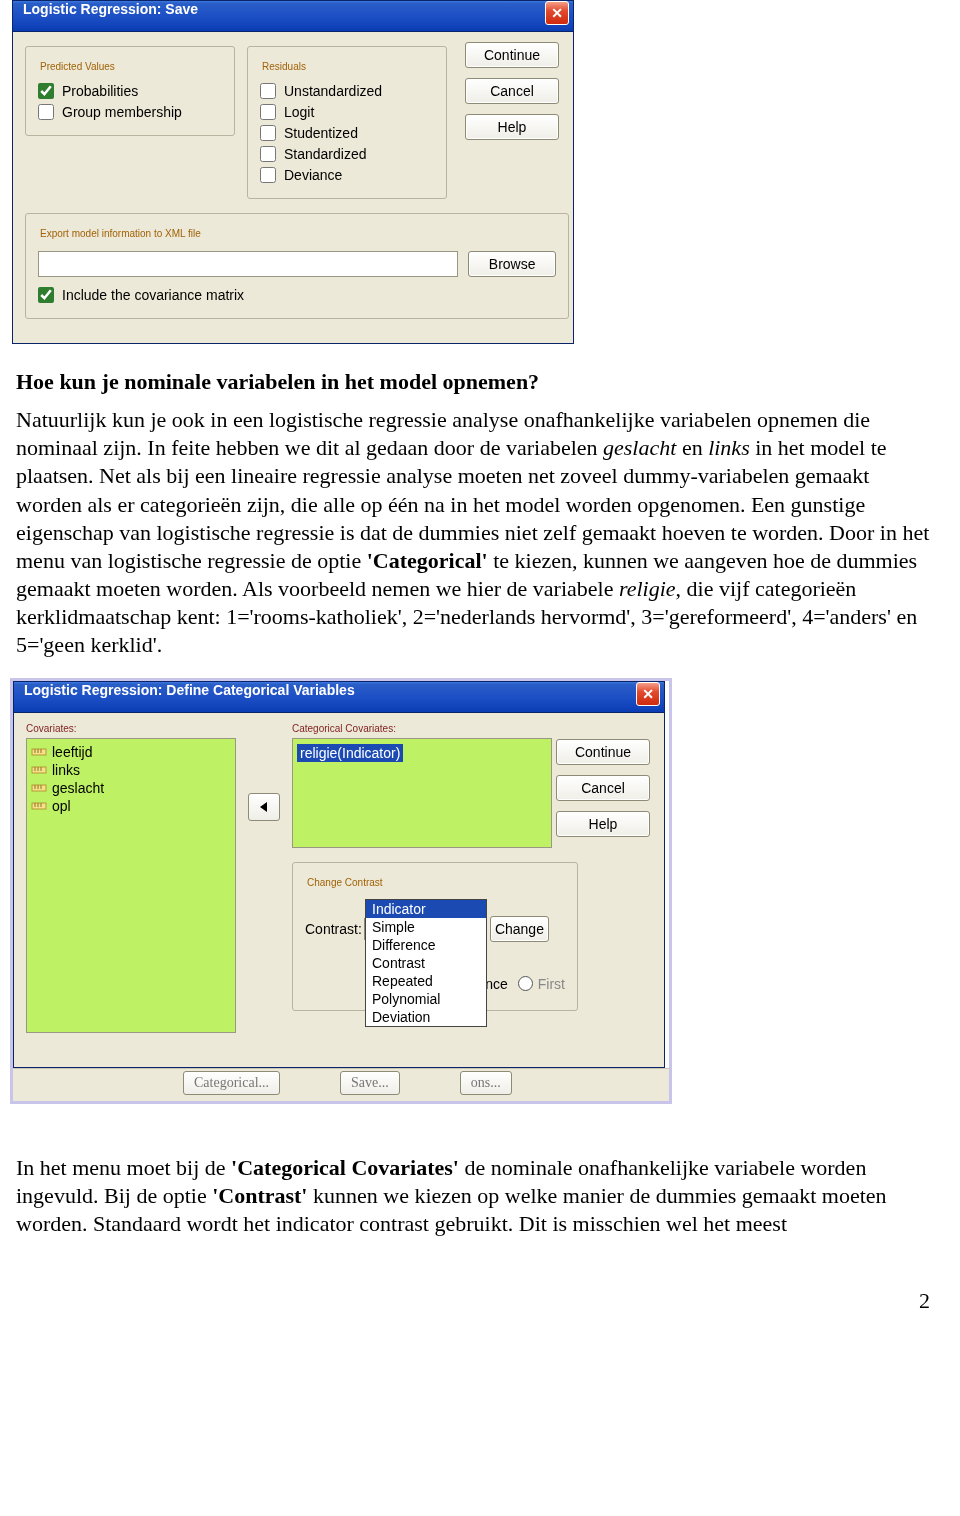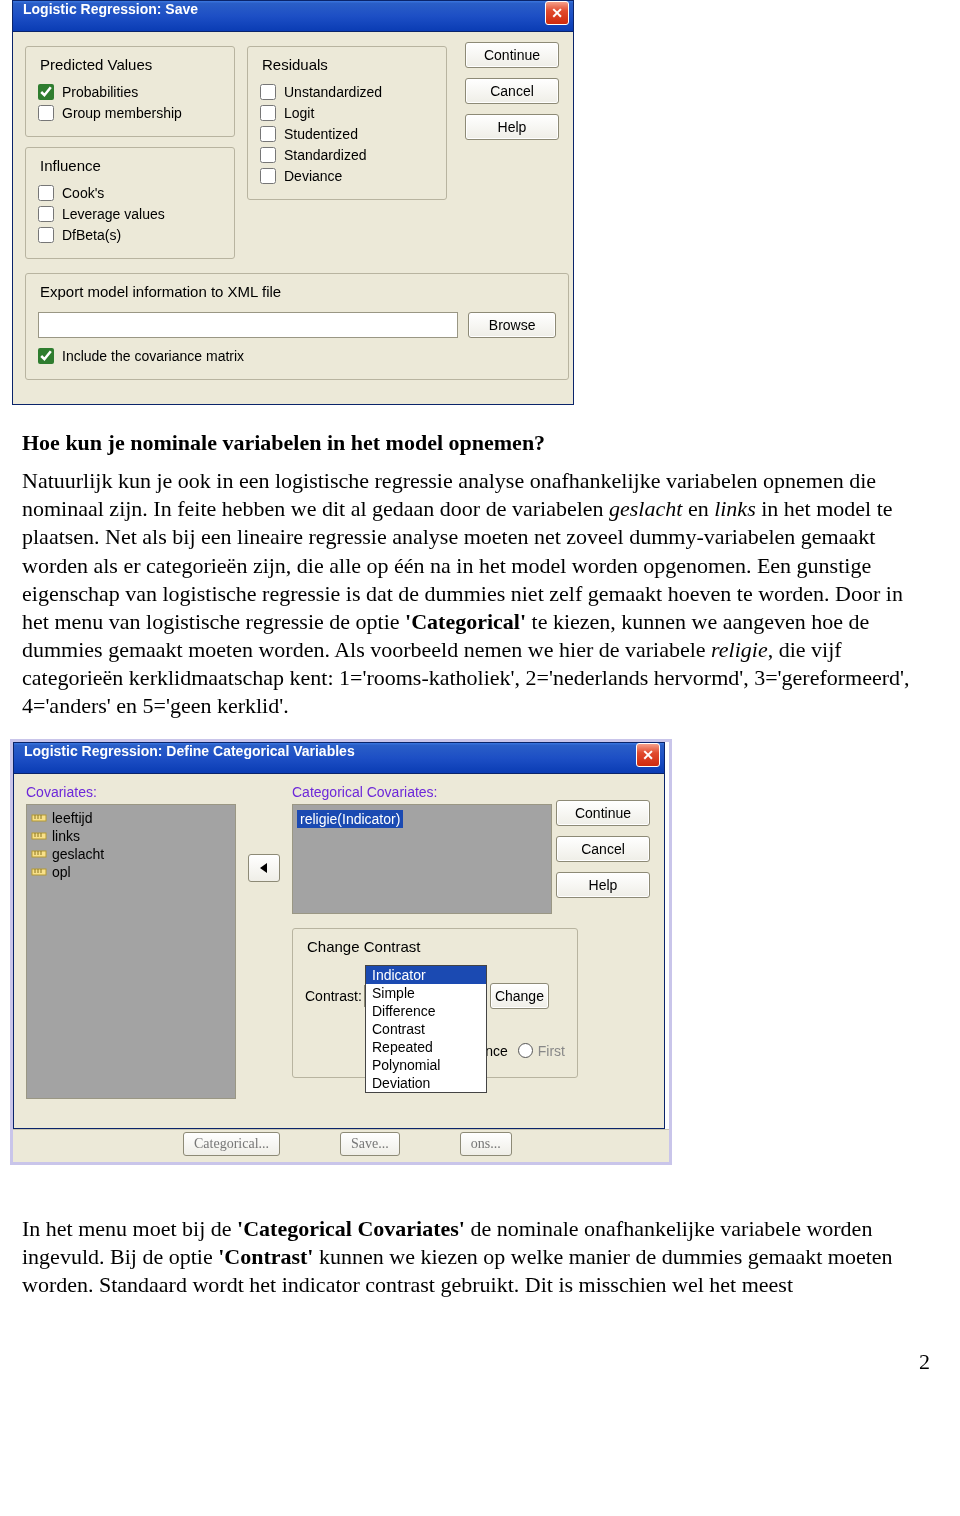--- a/index.html
+++ b/index.html
@@ -3,47 +3,47 @@
 <meta charset="utf-8">
 <style>
   body{margin:0;background:#fff;font-family:"Times New Roman",serif;color:#000;width:960px}
   .page{padding:0 0 40px 0}
   .dlg{margin:0 0 16px 12px;background:#ece9d8;border:1px solid #0a246a;position:relative;font-family:Tahoma,Arial,sans-serif;font-size:14px;color:#000}
   .titlebar{background:linear-gradient(to bottom,#3b77e0 0%,#2a5ec7 8%,#1d4fc5 50%,#0a3cb4 100%);color:#fff;height:30px;display:flex;align-items:flex-start;padding:0 4px 0 10px;font-weight:bold;border-bottom:1px solid #0a246a}
   .titlebar .ttl{flex:1}
   .closebox{width:22px;height:22px;background:linear-gradient(to bottom,#f59f8a,#e14b2e 40%,#cf2a0e);border:1px solid #fff;border-radius:3px;display:flex;align-items:center;justify-content:center;color:#fff;font-weight:bold;font-family:Arial}
   .dlgbody{padding:10px 12px 14px 12px;position:relative}
   .fset{border:1px solid #b8b4a0;border-radius:3px;padding:10px 12px 10px 12px;margin:4px 0 10px 0;background:#ece9d8}
-  .fset-title{color:#000000;font-size:15px;margin:-18px 0 6px -4px;background:#ece9d8;display:inline-block;padding:0 6px}
+  .fset-title{color:#a16207;font-size:10px;margin:-18px 0 6px -4px;background:#ece9d8;display:inline-block;padding:0 6px}
   .chk{display:flex;align-items:center;margin:5px 0;gap:8px}
   .chk input{width:16px;height:16px;margin:0;accent-color:#2f7d2f}
   .btn{background:linear-gradient(to bottom,#fff,#efeee7);border:1px solid #8d8a76;border-radius:3px;padding:4px 0;font-family:Tahoma,Arial,sans-serif;font-size:14px;text-align:center;width:92px;margin-bottom:10px;box-shadow:inset 0 0 0 1px #fff}
   .btncol{position:absolute;right:14px;top:12px;display:flex;flex-direction:column}
   .row1 .btncol{top:10px}
   .cols{display:flex;gap:12px}
   .colA{width:210px}
   .colB{width:200px}
   .txtinput{background:#fff;border:1px solid #9a9784;height:24px;width:420px}
   .browse{display:inline-block;margin-left:10px}
   .doc-text{font-size:22px;line-height:1.28;padding:0 16px 0 12px}
-  .doc-text p{margin:10px 10px}
+  .doc-text p{margin:10px 4px}
   .doc-text .hdr{font-weight:bold;margin-top:24px}
   .doc-text em{font-style:italic}
   .pagenum{text-align:right;font-size:22px;padding:40px 30px 0 0}
 
   
-  .list{background:#a3a3a3;border:1px solid #9a9784;padding:4px;overflow:auto}
+  .list{background:#bef264;border:1px solid #9a9784;padding:4px;overflow:auto}
   .covlist{width:200px;height:285px}
   .catlist{width:250px;height:100px}
   .li{display:flex;align-items:center;gap:5px;font-size:14px;padding:1px 0}
   .ruler{display:inline-block}
   .ruler svg{display:block}
   .sel{background:#1b4ab2;color:#fff;padding:1px 3px}
   .movebtn{width:30px;height:26px;background:linear-gradient(to bottom,#fff,#efeee7);border:1px solid #8d8a76;border-radius:3px;display:flex;align-items:center;justify-content:center}
-  .smlabel{font-size:14px;color:#6d28d9;margin-bottom:4px}
+  .smlabel{font-size:10px;color:#7f1d1d;margin-bottom:4px}
   .selectbox{background:#fff;border:1px solid #8d8a76;font-size:14px;padding:2px 4px;width:120px;display:inline-flex;align-items:center;justify-content:space-between}
   .selectbox .arr{border-left:1px solid #bfcde8;padding-left:4px;color:#2a5ec7}
   .dropdown{position:absolute;background:#fff;border:1px solid #444;font-size:14px;z-index:50;width:120px}
   .dropdown div{padding:1px 6px}
   .dropdown .hl{background:#1b4ab2;color:#fff}
   .radio{display:inline-flex;align-items:center;gap:5px;font-size:14px}
   .radio .r{width:13px;height:13px;border:1px solid #555;border-radius:50%;background:#fff}
   .bottombtns{display:flex;gap:60px;padding:2px 0 6px 170px;background:#ece9d8;border-top:1px solid #c9c5b1}
   .bottombtns .b{background:linear-gradient(to bottom,#fff,#efeee7);border:1px solid #8d8a76;border-radius:3px;padding:3px 10px;font-size:14px;color:#777}
   .dlg2wrap{border:3px solid #c9c5ea;padding-bottom:0}
@@ -69,35 +69,20 @@
       <div class="colA">
         <div class="fset">
           <div class="fset-title">Predicted Values</div>
           <label class="chk">
                 <input type="checkbox" checked="" style="">
                 <span>Probabilities</span>
               </label>
           <label class="chk">
                 <input type="checkbox" style="">
                 <span>Group membership</span>
-              </label>
-        </div>
-        <div class="fset">
-          <div class="fset-title">Influence</div>
-          <label class="chk">
-                <input type="checkbox" style="">
-                <span>Cook's</span>
-              </label>
-          <label class="chk">
-                <input type="checkbox" style="">
-                <span>Leverage values</span>
-              </label>
-          <label class="chk">
-                <input type="checkbox" style="">
-                <span>DfBeta(s)</span>
               </label>
         </div>
       </div>
       <div class="colB">
         <div class="fset">
           <div class="fset-title">Residuals</div>
           <label class="chk">
                 <input type="checkbox" style="">
                 <span>Unstandardized</span>
               </label>

